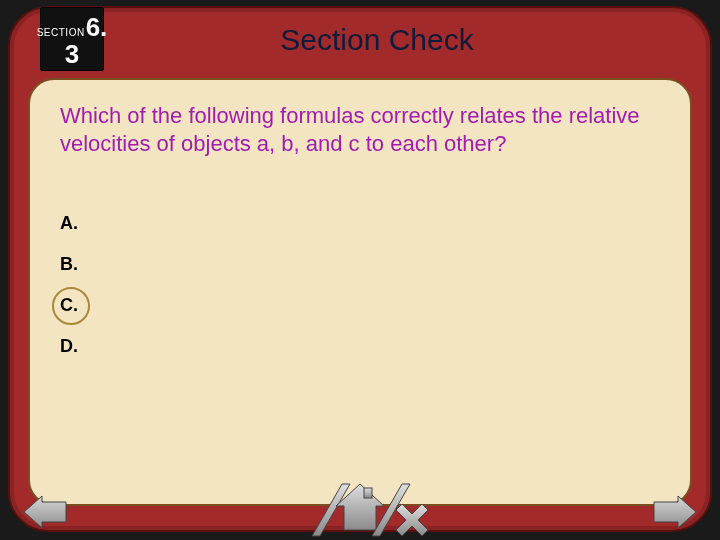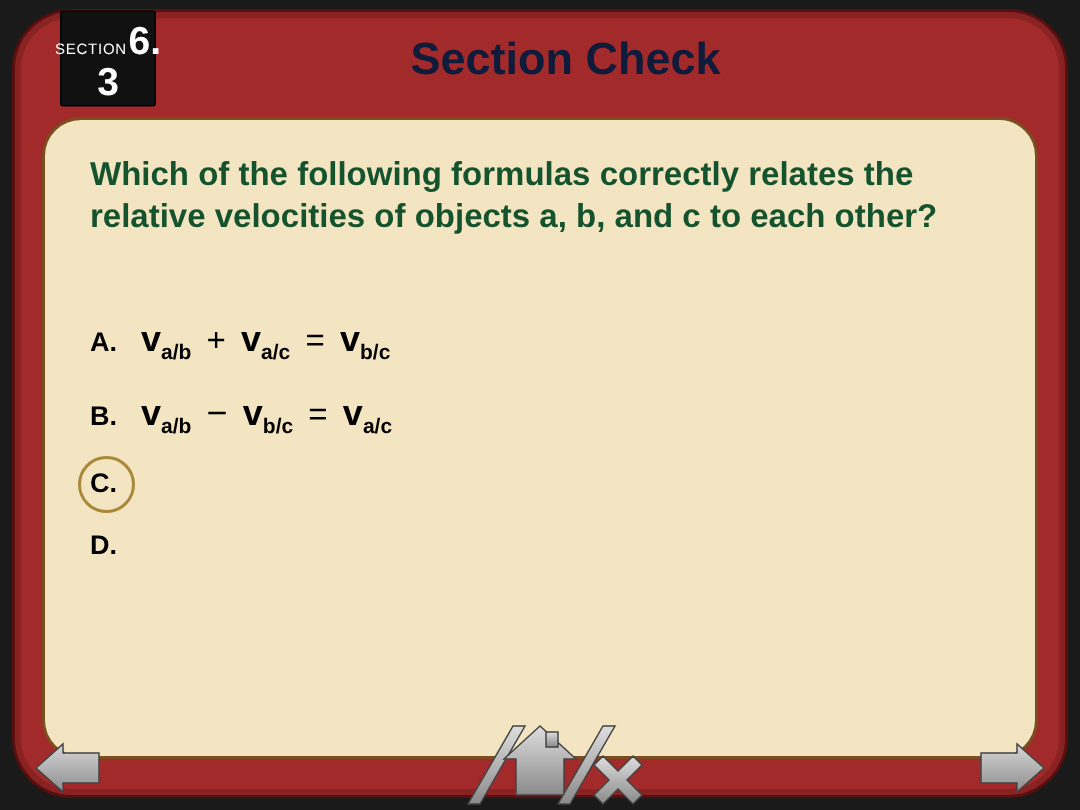--- a/index.html
+++ b/index.html
@@ -30,34 +30,34 @@
     margin-left: -2px; margin-top: -2px;
   }
   .sec-line1 { display:flex; align-items: baseline; }
   .sec-word { font-size: 10px; letter-spacing: 0.5px; }
   .sec-num { font-size: 26px; font-weight: bold; margin-left:1px; }
   .sec-sub { font-size: 26px; font-weight: bold; line-height: 0.9; }
   .title {
     flex: 1; text-align: center;
     color: #0e1b3a;
     font-size: 30px;
-    font-weight: bold;
+    font-weight: normal;
     padding-right: 60px;
   }
   .inner {
     position: absolute; left: 18px; right: 18px; top: 70px; bottom: 24px;
     background: #f4e5c2;
     border: 2px solid #7a4e1f;
     border-radius: 26px;
     padding: 22px 30px 18px 30px;
   }
   .question {
-    color: #14532d;
+    color: #a21caf;
     font-size: 22px;
-    font-weight: bold;
+    font-weight: normal;
     line-height: 1.25;
     margin-bottom: 56px;
   }
   .options { color: #000; }
   .opt {
     display: flex; align-items: baseline;
     margin: 14px 0 20px 0;
     font-size: 22px;
   }
   .opt .letter {
@@ -108,38 +108,24 @@
       <div class="title">Section Check</div>
     </div>
 
     <div class="inner">
       <div class="question">Which of the following formulas correctly relates the relative velocities of objects a, b, and c to each other?</div>
 
       <div class="options">
 
         <div class="opt">
           <span class="letter">A.</span>
-          <span class="formula">
-            <span class="v">v</span><sub>a/b</sub>
-            <span class="op">+</span>
-            <span class="v">v</span><sub>a/c</sub>
-            <span class="op">=</span>
-            <span class="v">v</span><sub>b/c</sub>
-          </span>
         </div>
 
         <div class="opt">
           <span class="letter">B.</span>
-          <span class="formula">
-            <span class="v">v</span><sub>a/b</sub>
-            <span class="op minus">−</span>
-            <span class="v">v</span><sub>b/c</sub>
-            <span class="op">=</span>
-            <span class="v">v</span><sub>a/c</sub>
-          </span>
         </div>
 
         <div class="opt">
           <span class="letter circled">C.</span>
         </div>
 
         <div class="opt">
           <span class="letter">D.</span>
         </div>
 

